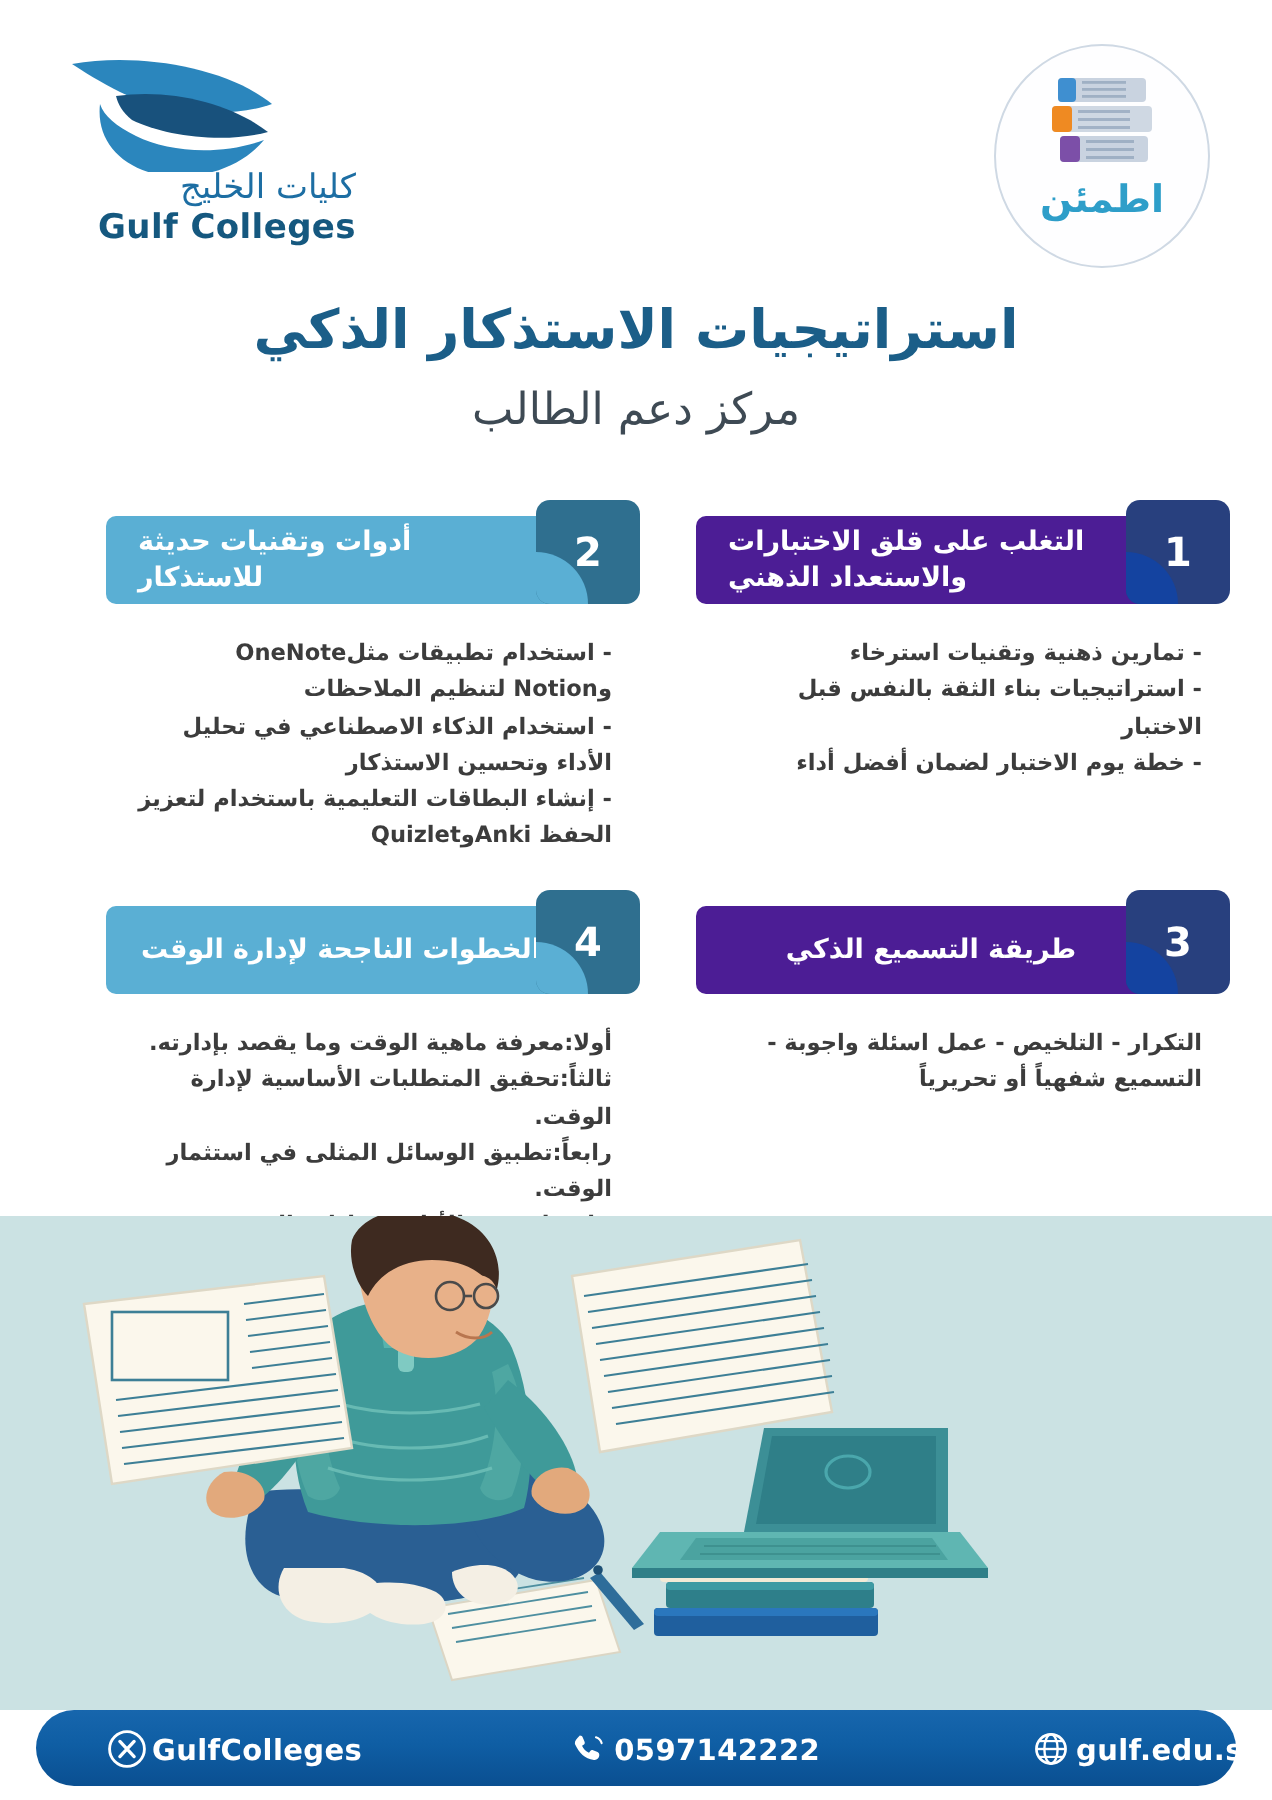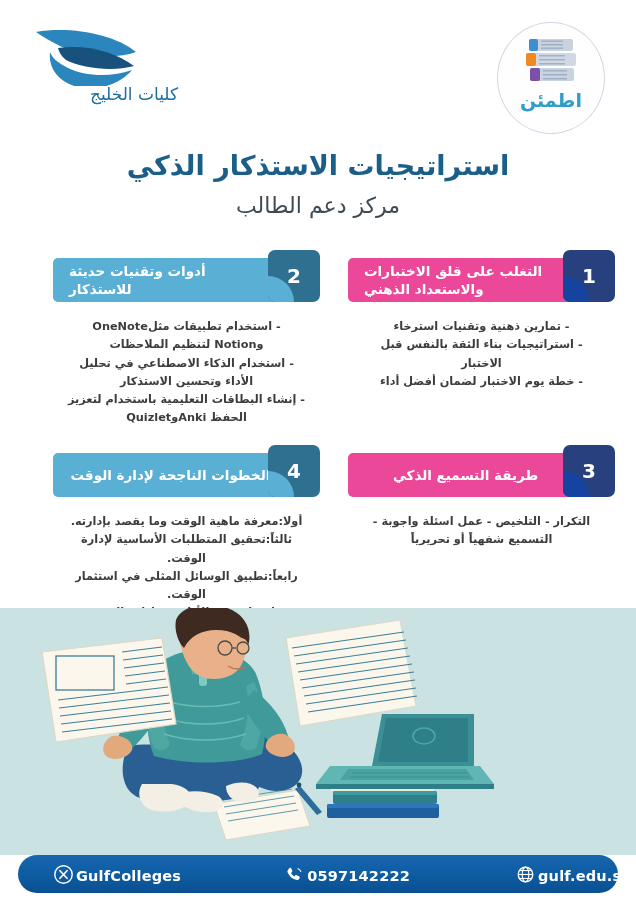--- a/index.html
+++ b/index.html
@@ -154,25 +154,25 @@
     border-radius: 0 0 10px 10px;
     padding: 14px 14px 16px 14px;
     direction: rtl;
     text-align: center;
     color: #3c3c3c;
     font-size: 11.3px;
     line-height: 1.62;
     font-weight: bold;
     box-sizing: border-box;
   }
-  .card .body p { margin: 0; }
+  .card .body p { margin: 0; text-align: right; }
   .card .body p + p.gap { margin-top: 10px; }
 
   
-  .dark .hdr   { background: #ec4899; }
+  .dark .hdr   { background: #4c1d95; }
   .dark .numtab{ background: #28407e; }
   .dark .numtab .notch { background: #1443a0; }
   
   .light .hdr   { background: #5aafd4; }
   .light .numtab{ background: #2f6f8f; }
   .light .numtab .notch { background: #5aafd4; }
 
   
   .card.col-right .numtab { right: 0; }
   .card.col-right .hdr { right: 38px; left: 0; }
@@ -226,20 +226,21 @@
 
 <div id="poster">
 
   <div class="logo-gulf">
     <svg width="152" height="60" viewBox="0 0 152 60">
       <path d="M8 6 C42 0 86 8 108 26 C86 34 52 30 32 20 C22 15 14 10 8 6 Z" fill="#2b86bd"></path>
       <path d="M30 22 C58 18 88 26 106 40 C84 46 54 42 38 34 C33 30 31 26 30 22 Z" fill="#18517c"></path>
       <path d="M22 26 C20 44 32 58 54 62 C76 64 94 56 104 44 C82 52 56 50 40 42 C30 37 24 32 22 26 Z" fill="#2b86bd"></path>
     </svg>
     <div class="wordmark-ar">كليات الخليج</div>
+    <div class="wordmark-en">Gulf Colleges</div>
   </div>
 
   <div class="logo-etmaen">
     <svg width="62" height="50" viewBox="0 0 62 50" style="position:absolute;left:23px;top:14px">
       <rect x="8" y="2" width="44" height="12" rx="2" fill="#c9d3e0"></rect>
       <rect x="8" y="2" width="9" height="12" rx="2" fill="#3f8fd0"></rect>
       <rect x="20" y="3.5" width="22" height="1.4" fill="#9fb0c4"></rect>
       <rect x="20" y="7" width="22" height="1.4" fill="#9fb0c4"></rect>
       <rect x="20" y="10.5" width="22" height="1.4" fill="#9fb0c4"></rect>
       <rect x="5" y="16" width="50" height="13" rx="2" fill="#cfd8e3"></rect>

